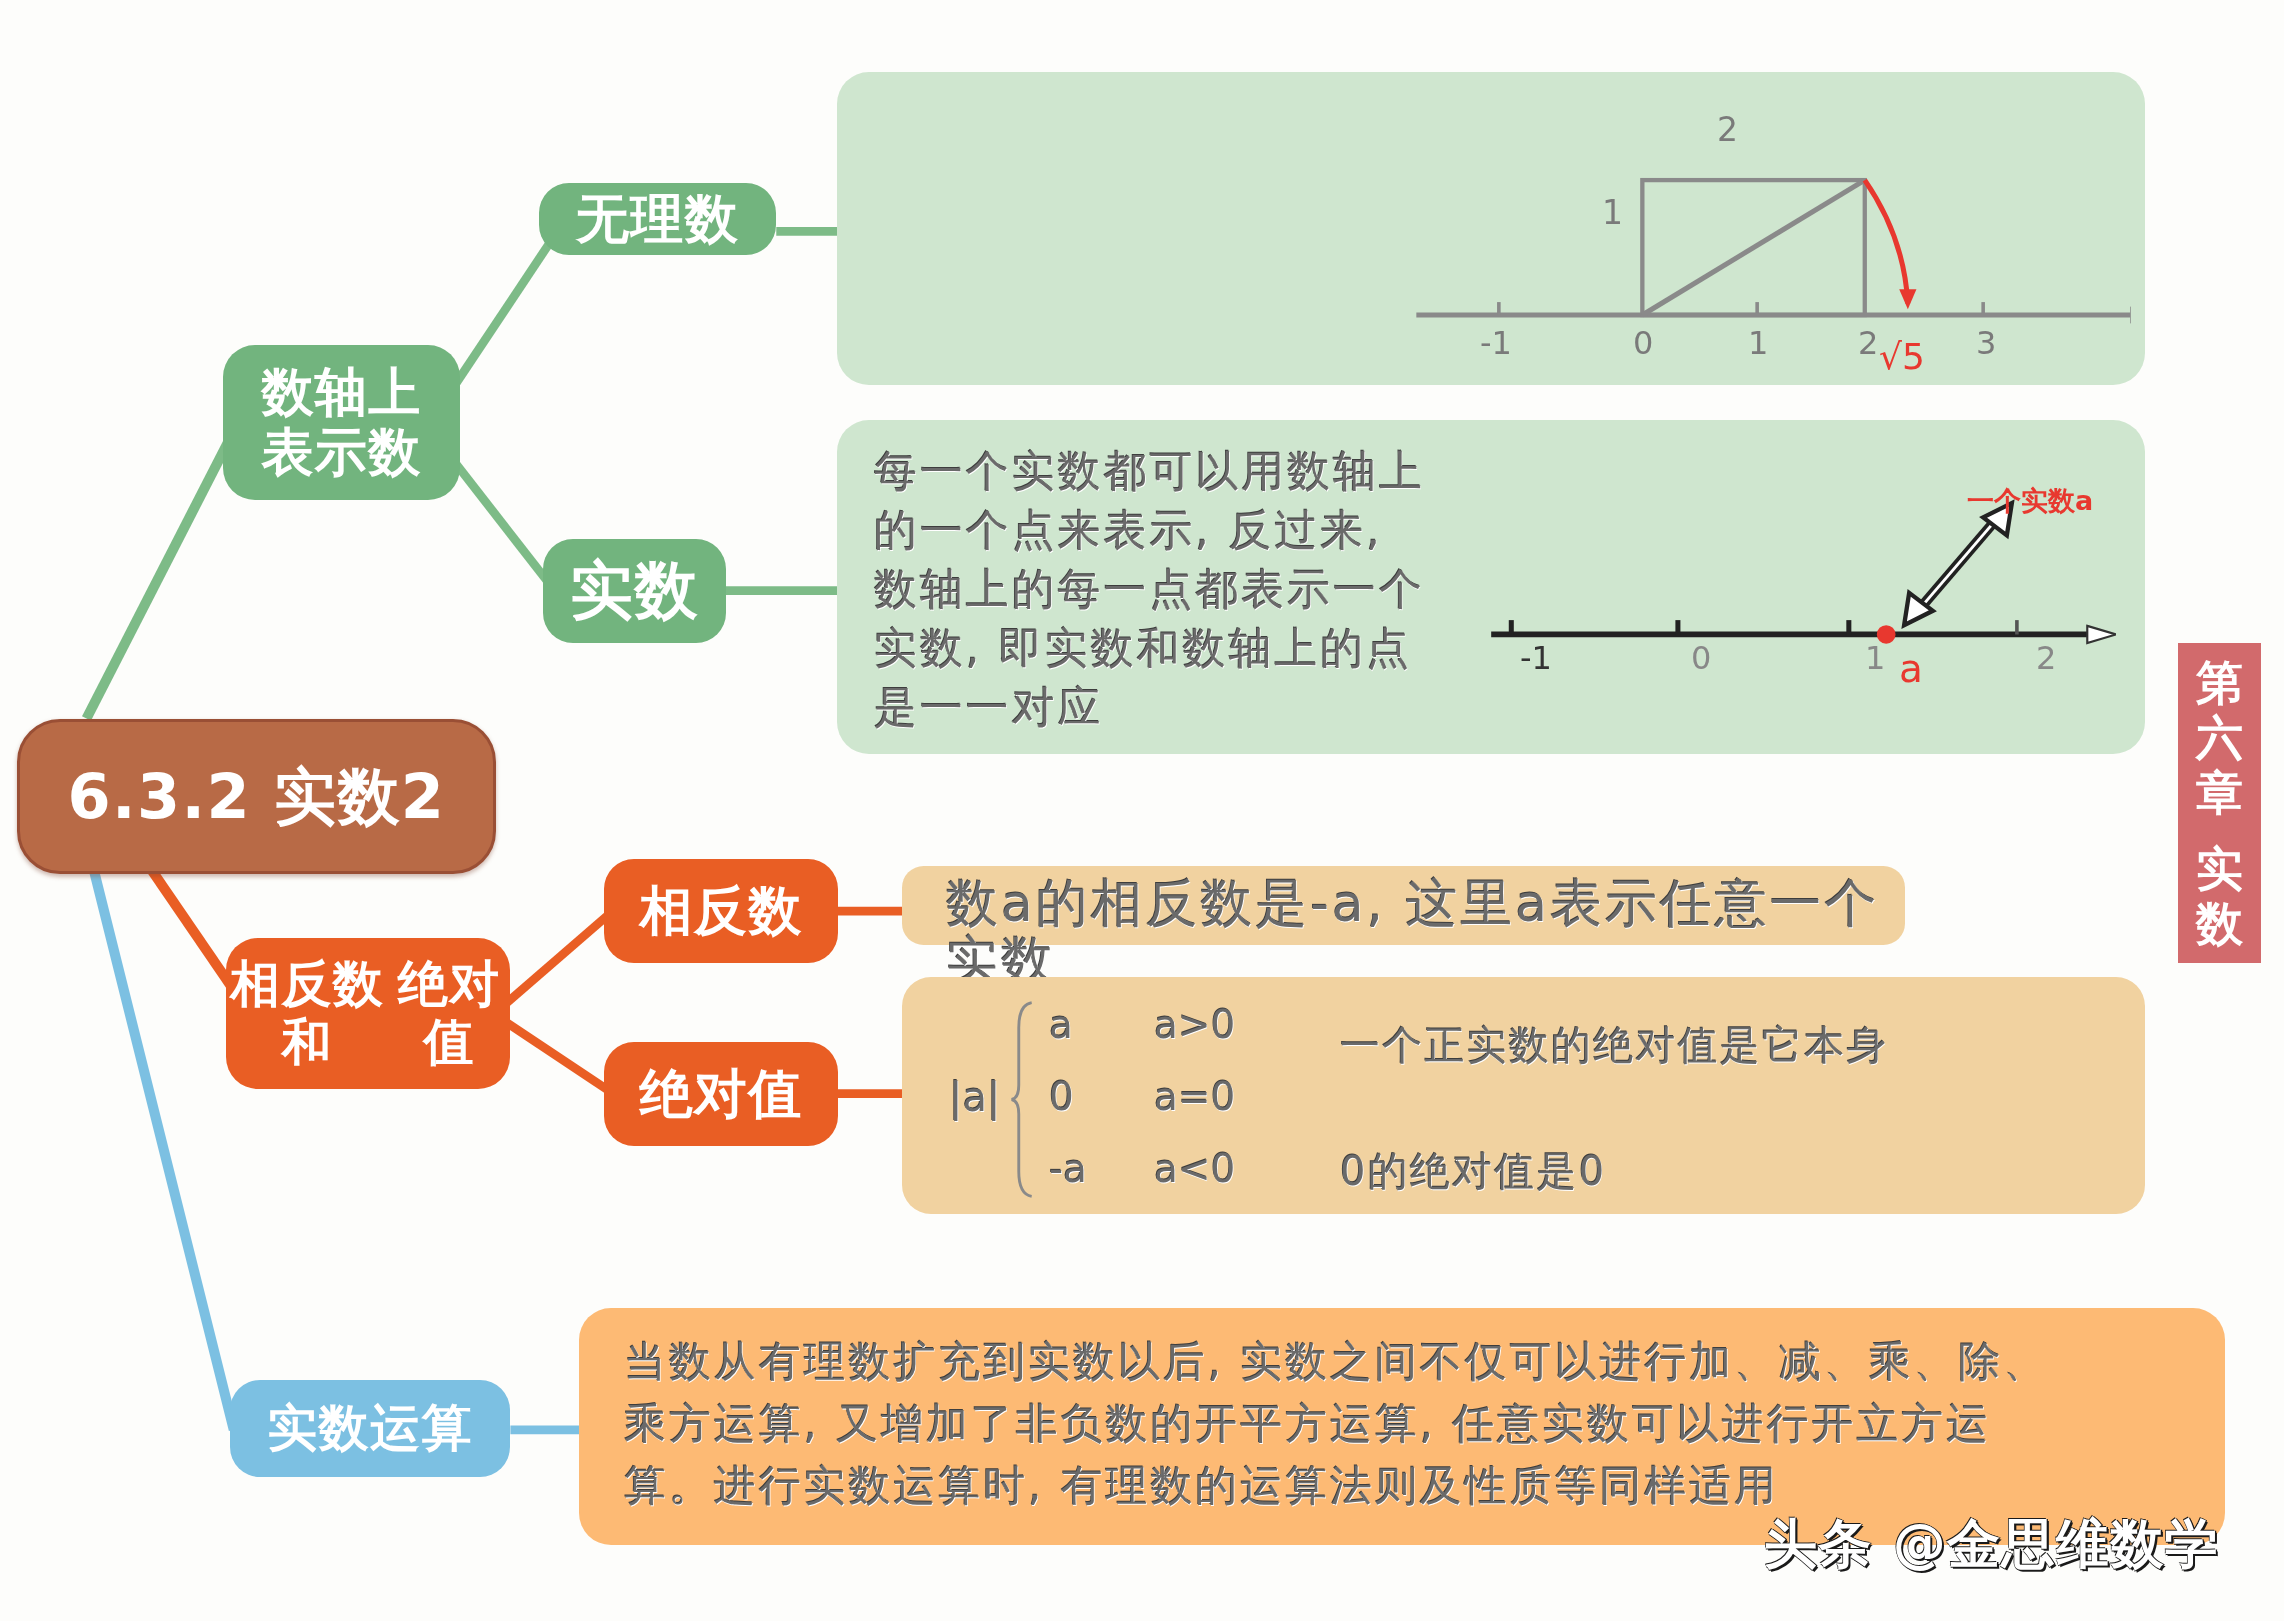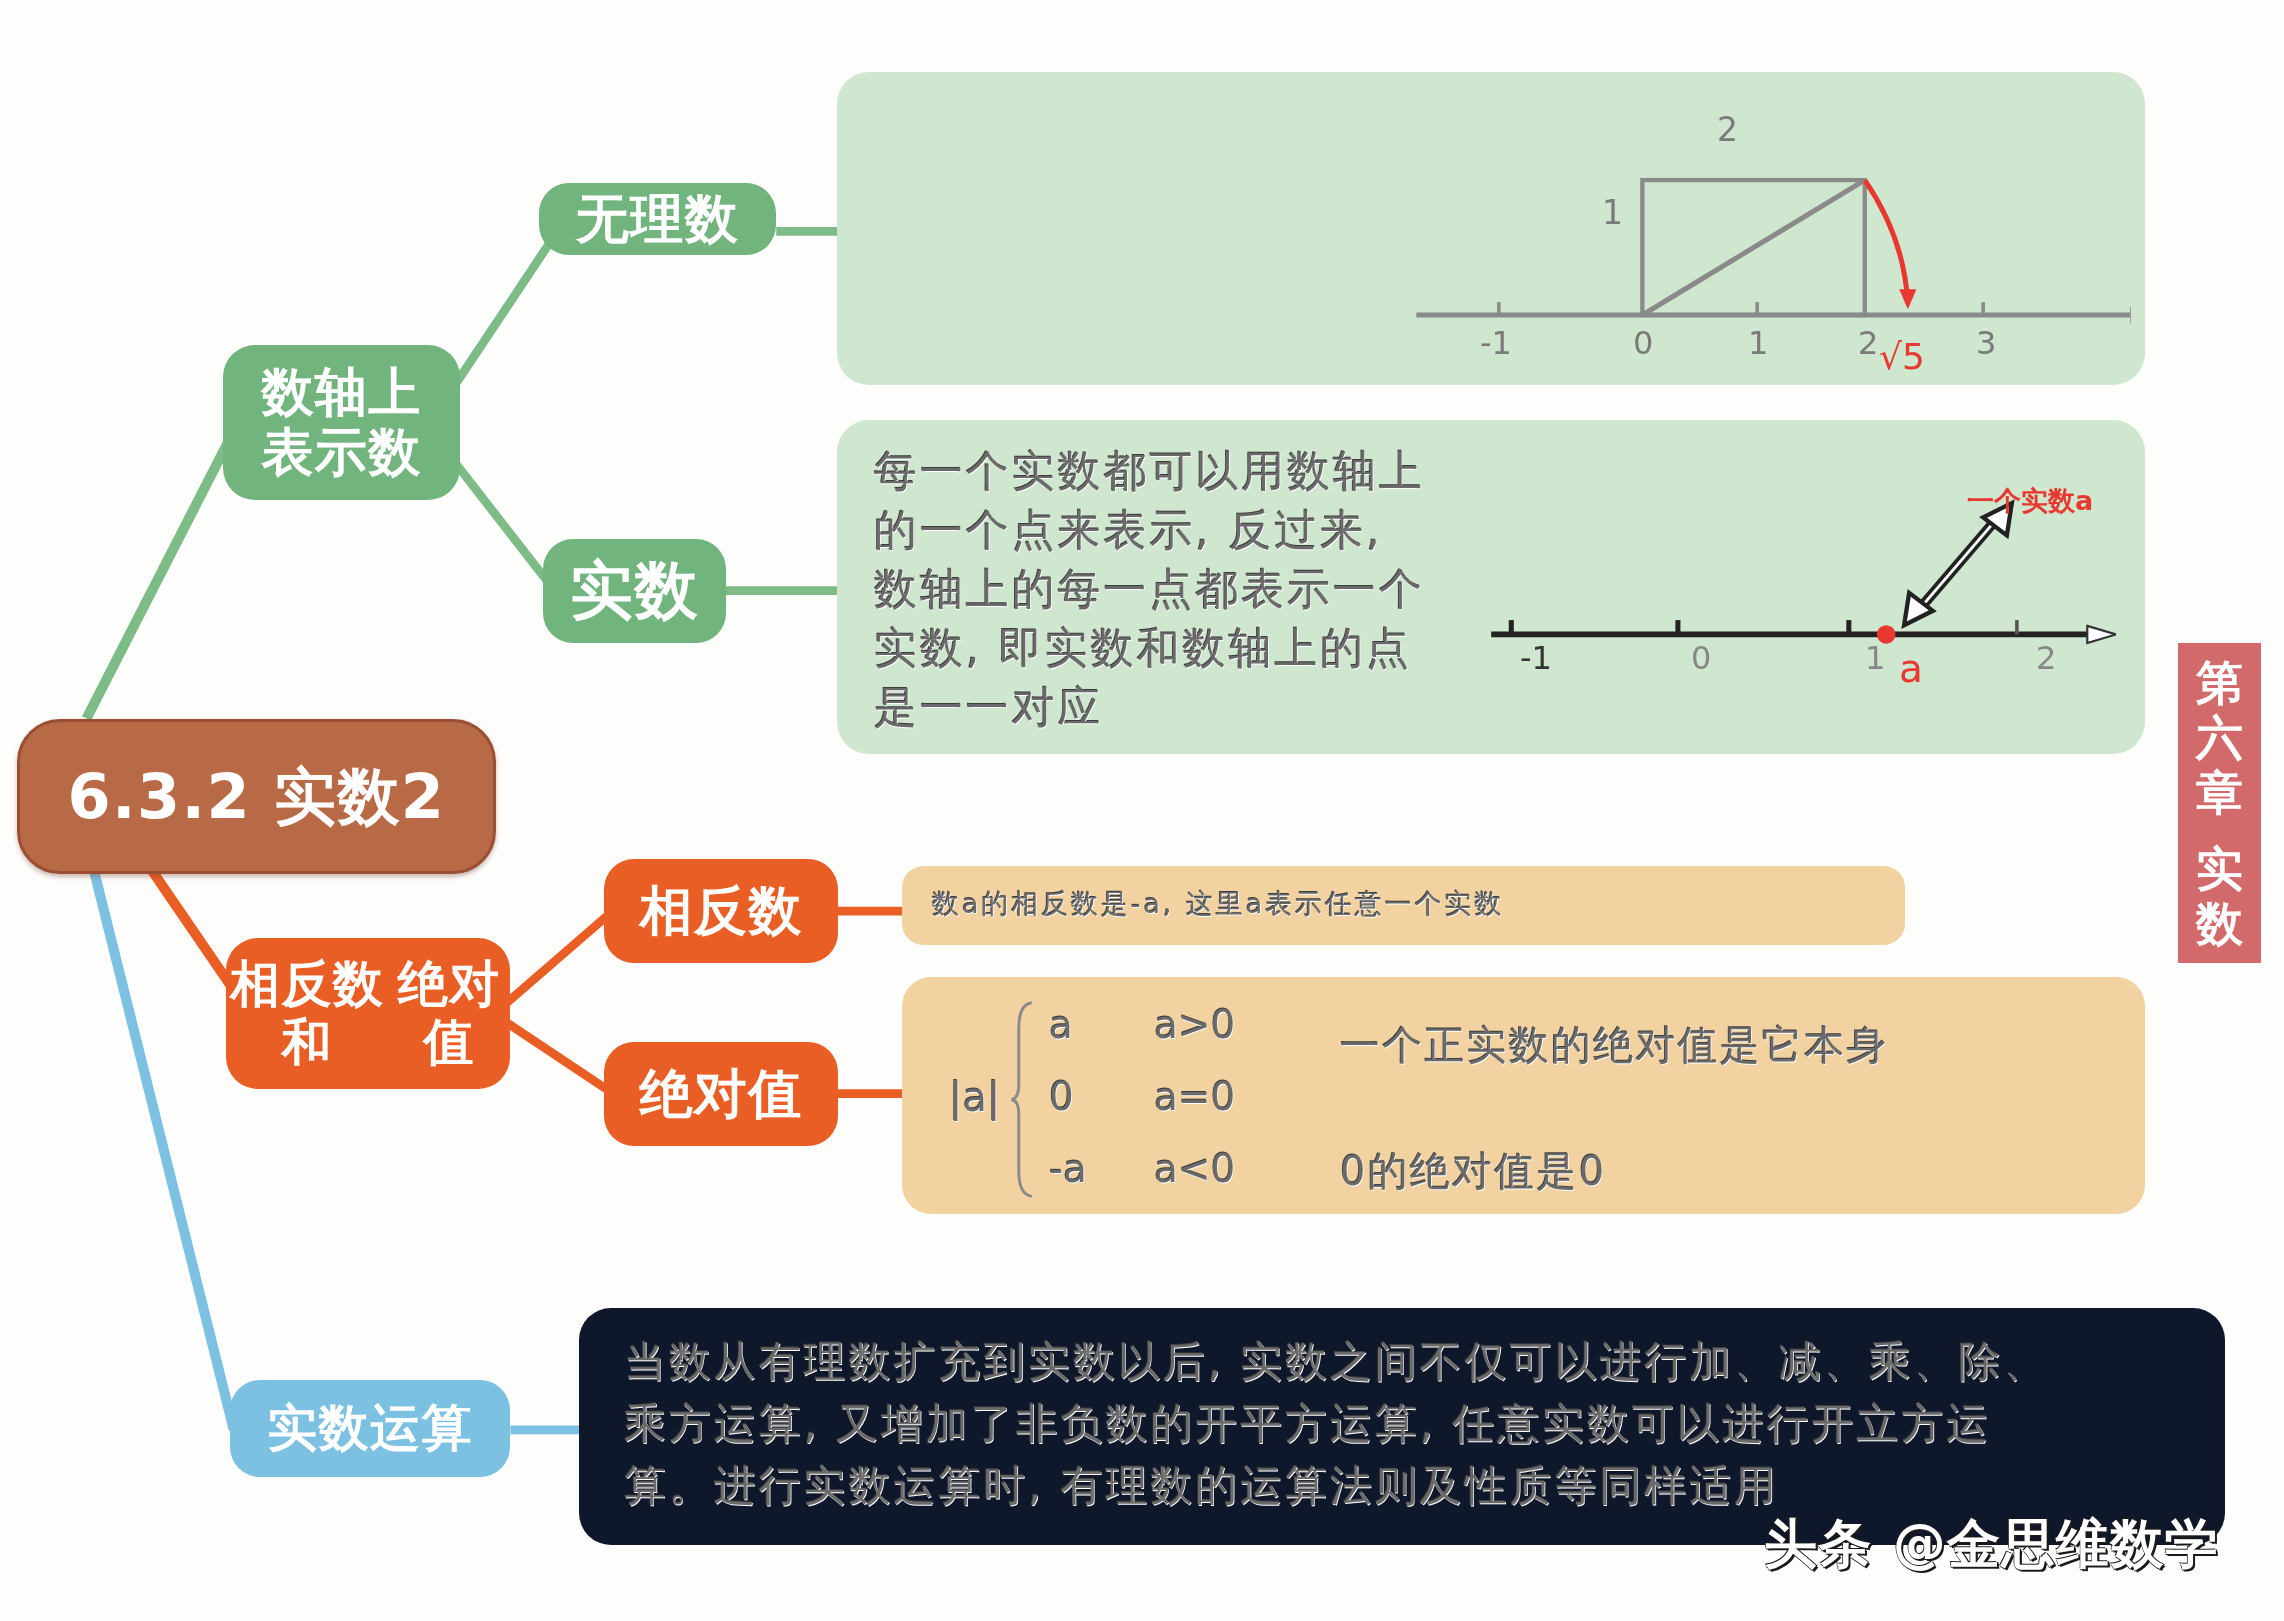--- a/index.html
+++ b/index.html
@@ -23,21 +23,21 @@
   }
   .green { background:#72b47e; }
   .orange { background:#e95e24; }
   .blue { background:#7cc0e2; }
 
   .panel {
     position:absolute; border-radius:32px; box-sizing:border-box;
   }
   .panel.green-bg { background:#cfe6cf; }
   .panel.orange-bg { background:#f1d2a0; }
-  .panel.blue-bg { background:#0f172a; }
+  .panel.blue-bg { background:#fdba74; }
 
   .ptext {
     position:absolute; color:#6a6a6a; font-size:43px; line-height:59px;
     letter-spacing:2.9px;
     text-shadow: 0.7px 0.7px 0 #ffffff, -0.7px -0.7px 0 #3d3d3d;
     white-space:pre-line;
     font-family:"DejaVu Sans", sans-serif;
   }
 
   .abs-table { position:absolute; color:#6a6a6a; font-size:39px;
@@ -153,21 +153,21 @@
   <span>绝对值</span>
 </div>
 <div class="node orange" style="left:604px;top:859px;width:234px;height:104px;font-size:53px;">
   <span>相反数</span>
 </div>
 <div class="node orange" style="left:604px;top:1042px;width:234px;height:104px;font-size:53px;">
   <span>绝对值</span>
 </div>
 
 <div class="panel orange-bg" style="left:902px;top:866px;width:1003px;height:79px;border-radius:21.6px;">
-  <div class="ptext" style="left:30px;top:8.6px;font-size:27px;line-height:57px;">数a的相反数是-a, 这里a表示任意一个实数</div>
+  <div class="ptext" style="left:44px;top:8.6px;font-size:52px;line-height:57px;">数a的相反数是-a, 这里a表示任意一个实数</div>
 </div>
 
 <div class="panel orange-bg" style="left:902px;top:977px;width:1243px;height:237px;border-radius:29px;">
   <div class="abs-table" style="left:47px;top:97px;font-size:40px;">|a|</div>
   <svg class="abs" style="left:108px;top:21.6px;" width="29" height="201" viewBox="0 0 40 280">
     <path d="M30 5 Q12 8 12 40 L12 120 Q12 138 2 140 Q12 142 12 160 L12 240 Q12 272 30 275" stroke="#8a8a8a" stroke-width="4" fill="none"></path>
   </svg>
   <div class="abs-table" style="left:147px;top:25px;">a</div>
   <div class="abs-table" style="left:252px;top:25px;">a&gt;0</div>
   <div class="abs-table" style="left:147px;top:97px;">0</div>

